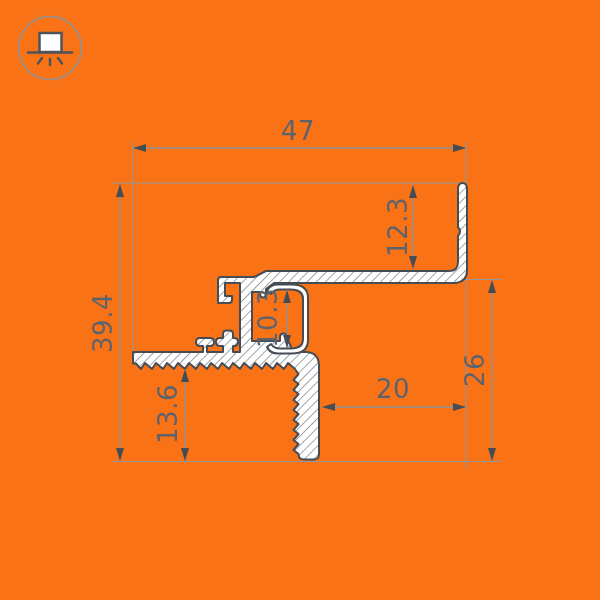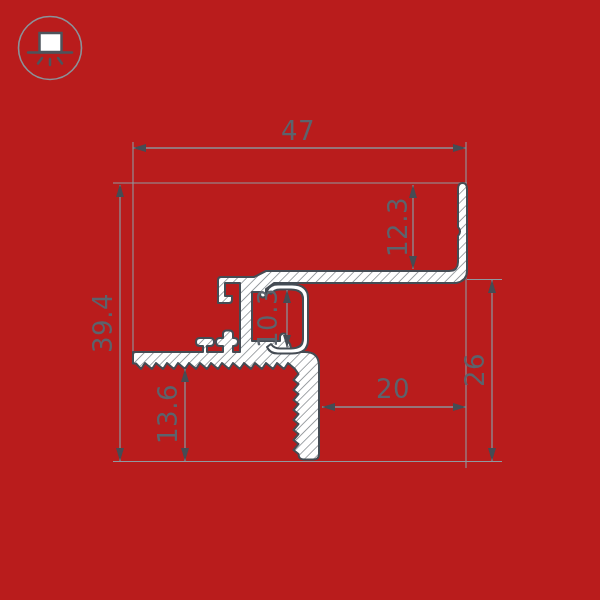--- a/index.html
+++ b/index.html
@@ -1,20 +1,20 @@
 <!DOCTYPE html>
 <html><head>
 <meta charset="utf-8">
 <style>
   html,body{
     margin:0;padding:0;width:600px;height:600px;background:#ffffff;
     font-family:"DejaVu Sans","Liberation Sans",sans-serif;
     overflow:hidden;
   }
-  #stage{position:relative;width:600px;height:600px;background:#b91c1c;}
+  #stage{position:relative;width:600px;height:600px;background:#f97316;}
   svg{display:block;}
   .dimtext{
     fill:#5c636c;
     font-size:26px;
     font-family:"DejaVu Sans","Liberation Sans",sans-serif;
     letter-spacing:0.5px;
   }
   .dimline{stroke:#8b9299;stroke-width:1.3;fill:none;}
   .extline{stroke:#9099a0;stroke-width:1.1;fill:none;}
   .arrow{fill:#454c54;stroke:none;}

